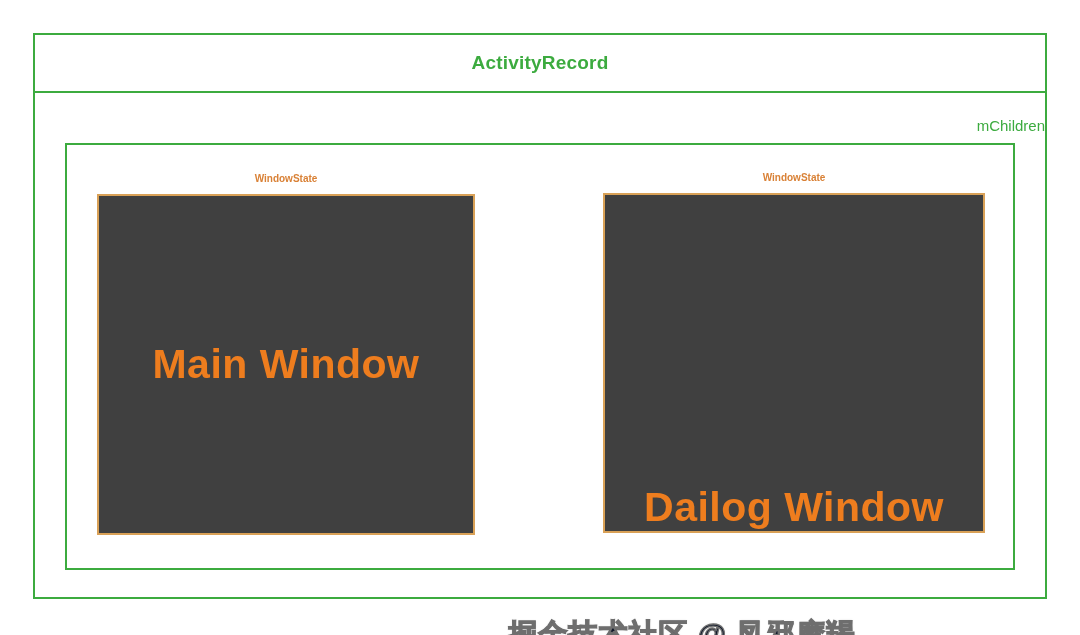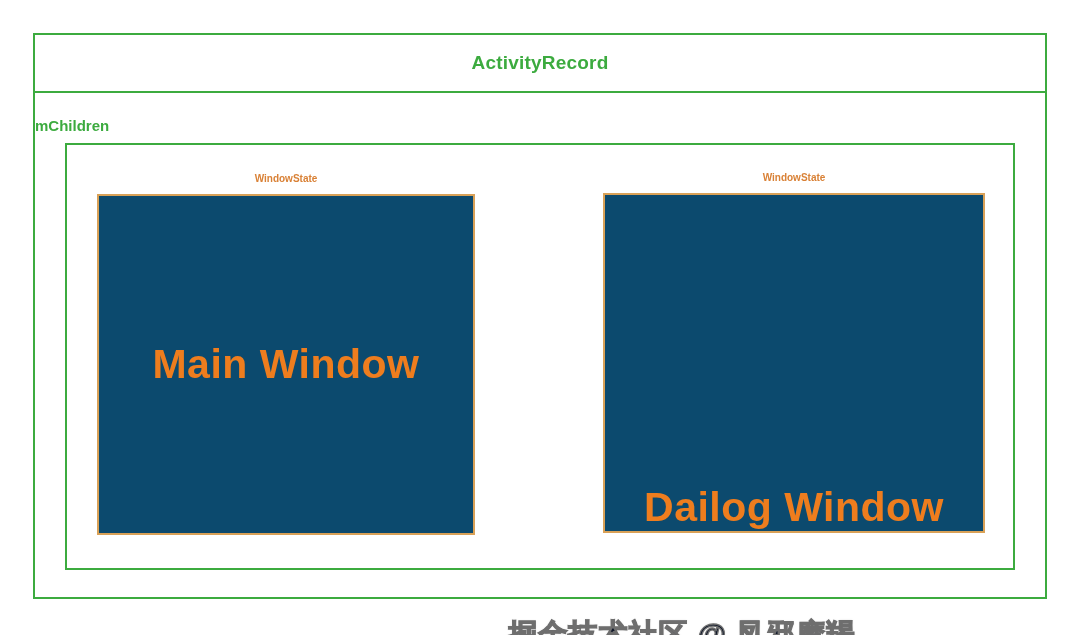--- a/index.html
+++ b/index.html
@@ -33,24 +33,24 @@
     display: flex; align-items: center; justify-content: center;
     color: var(--green);
     font-size: 19px;
     font-weight: 600;
     letter-spacing: 0.2px;
   }
   .mchildren-label {
     position: absolute;
     left: 0; right: 0;
     top: 82px;
-    text-align: left;
+    text-align: right;
     color: var(--green);
     font-size: 15px;
-    font-weight: 700;
+    font-weight: 400;
   }
   .inner-box {
     position: absolute;
     left: 30px; top: 108px;
     width: 950px; height: 427px;
     border: 2px solid var(--green);
     background: #ffffff;
   }
   .window-group {
     position: absolute;
@@ -61,21 +61,21 @@
   .window-group.right { left: 536px; top: 27px; width: 382px; }
   .ws-label {
     height: 21px;
     text-align: center;
     color: var(--orange-label);
     font-size: 10px;
     font-weight: 600;
   }
   .window-box {
     border: 2px solid var(--orange-border);
-    background: #0c4a6e;
+    background: #404040;
     display: flex; align-items: center; justify-content: center;
   }
   .window-group.left  .window-box { height: 341px; }
   .window-group.right .window-box { height: 340px; align-items: flex-end; }
   .window-name {
     color: var(--orange-text);
     font-size: 41px;
     font-weight: 700;
     letter-spacing: 0.5px;
     white-space: nowrap;

